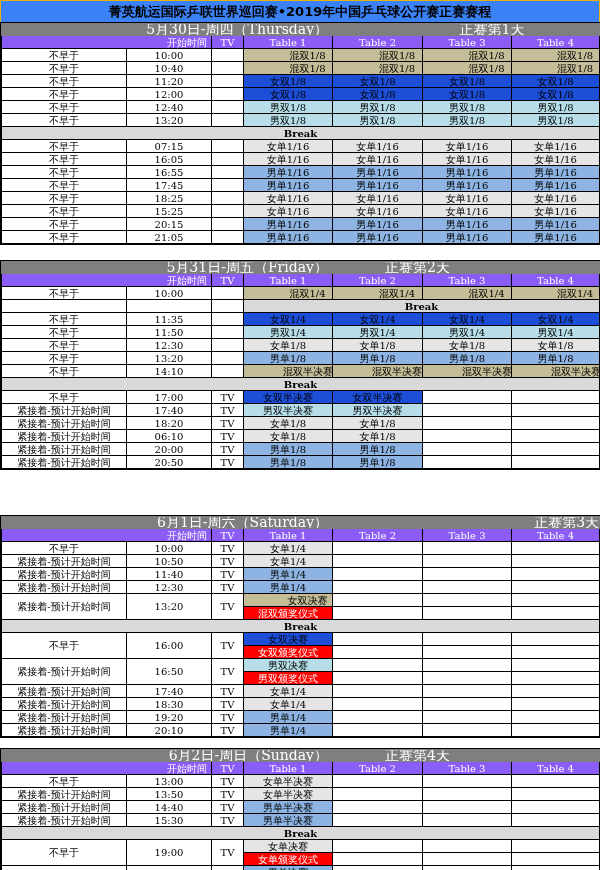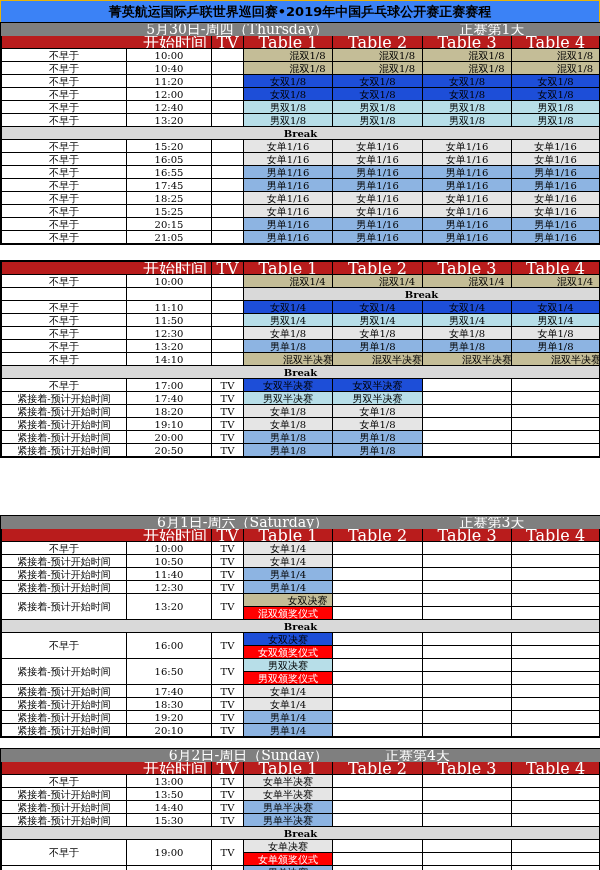--- a/index.html
+++ b/index.html
@@ -10,21 +10,21 @@
     border:1px solid #eab308; background:#3b82f6;
     text-align:center; font-weight:bold; font-size:13px; line-height:21px; color:#000;
     font-family:"DejaVu Sans", "Liberation Sans", sans-serif;
   }
   .section { position:absolute; left:0; width:600px; border:1px solid #000; box-sizing:border-box; }
   table { border-collapse:collapse; width:598px; table-layout:fixed; }
   td { border:1px solid #000; padding:0; text-align:center; font-size:10px; height:12px; line-height:11px; white-space:nowrap; overflow:hidden; color:#000; }
   .dayrow td { background:#7f7f7f; color:#fff; border-color:#7f7f7f; font-size:14px; height:11px; }
   .dayrow .daylabel { text-align:right; padding-right:4px; }
   .dayrow .daynum { text-align:left; padding-left:4px; }
-  .hdr td { background:#b91c1c; color:#fff; font-size:16px; border-color:#000; height:12px; }
+  .hdr td { background:#8b5cf6; color:#fff; font-size:10px; border-color:#000; height:12px; }
   .hdr .starthdr { text-align:right; padding-right:4px; }
   .brk td { background:#d9d9d9; font-weight:bold; font-size:10px; }
   .c-mixed { background:#c4bd97;padding-left:39px; }
   .c-wd { background:#1d4ed8; }
   .c-md { background:#b7dee8; }
   .c-ws { background:#e5e5e5; }
   .c-ms { background:#8db4e2; }
   .c-cer { background:#ff0000; color:#fff; }
   .empty { background:#fff; }
 </style>
@@ -110,21 +110,21 @@
             <td class="c-md">男双1/8</td>
             <td class="c-md">男双1/8</td>
             <td class="c-md">男双1/8</td>
             <td class="c-md">男双1/8</td>
           </tr>
       <tr class="brk">
             <td colspan="7">Break</td>
           </tr>
       <tr>
             <td>不早于</td>
-            <td>15:20</td>
+            <td>07:15</td>
             <td></td>
             <td class="c-ws">女单1/16</td>
             <td class="c-ws">女单1/16</td>
             <td class="c-ws">女单1/16</td>
             <td class="c-ws">女单1/16</td>
           </tr>
       <tr>
             <td>不早于</td>
             <td>16:05</td>
             <td></td>
@@ -196,20 +196,24 @@
       <colgroup>
           <col style="width:125px">
           <col style="width:85px">
           <col style="width:32px">
           <col style="width:89px">
           <col style="width:90px">
           <col style="width:89px">
           <col style="width:88px">
         </colgroup>
       <tbody>
+          <tr class="dayrow">
+        <td colspan="4" style="text-align:right;padding-right:4px">5月31日-周五（Friday）</td>
+        <td colspan="3" style="text-align:left;padding-left:52px">正赛第2天</td>
+      </tr>
       <tr class="hdr">
         <td colspan="2" class="starthdr">开始时间</td>
         <td>TV</td>
         <td>Table 1</td>
         <td>Table 2</td>
         <td>Table 3</td>
         <td>Table 4</td>
       </tr>
       <tr>
             <td>不早于</td>
@@ -221,21 +225,21 @@
             <td class="c-mixed">混双1/4</td>
           </tr>
       <tr>
             <td class="empty"></td>
             <td class="empty"></td>
             <td class="empty"></td>
             <td colspan="4" style="background:#d9d9d9;font-weight:bold">Break</td>
           </tr>
       <tr>
             <td>不早于</td>
-            <td>11:10</td>
+            <td>11:35</td>
             <td></td>
             <td class="c-wd">女双1/4</td>
             <td class="c-wd">女双1/4</td>
             <td class="c-wd">女双1/4</td>
             <td class="c-wd">女双1/4</td>
           </tr>
       <tr>
             <td>不早于</td>
             <td>11:50</td>
             <td></td>
@@ -296,21 +300,21 @@
             <td>紧接着-预计开始时间</td>
             <td>18:20</td>
             <td>TV</td>
             <td class="c-ws">女单1/8</td>
             <td class="c-ws">女单1/8</td>
             <td class="empty"></td>
             <td class="empty"></td>
           </tr>
       <tr>
             <td>紧接着-预计开始时间</td>
-            <td>19:10</td>
+            <td>06:10</td>
             <td>TV</td>
             <td class="c-ws">女单1/8</td>
             <td class="c-ws">女单1/8</td>
             <td class="empty"></td>
             <td class="empty"></td>
           </tr>
       <tr>
             <td>紧接着-预计开始时间</td>
             <td>20:00</td>
             <td>TV</td>
@@ -339,21 +343,21 @@
           <col style="width:85px">
           <col style="width:32px">
           <col style="width:89px">
           <col style="width:90px">
           <col style="width:89px">
           <col style="width:88px">
         </colgroup>
       <tbody>
           <tr class="dayrow">
         <td colspan="4" style="text-align:right;padding-right:4px">6月1日-周六（Saturday）</td>
-        <td colspan="3" style="text-align:center;padding-left:52px">正赛第3天</td>
+        <td colspan="3" style="text-align:right;padding-left:52px">正赛第3天</td>
       </tr>
       <tr class="hdr">
         <td colspan="2" class="starthdr">开始时间</td>
         <td>TV</td>
         <td>Table 1</td>
         <td>Table 2</td>
         <td>Table 3</td>
         <td>Table 4</td>
       </tr>
       <tr>

